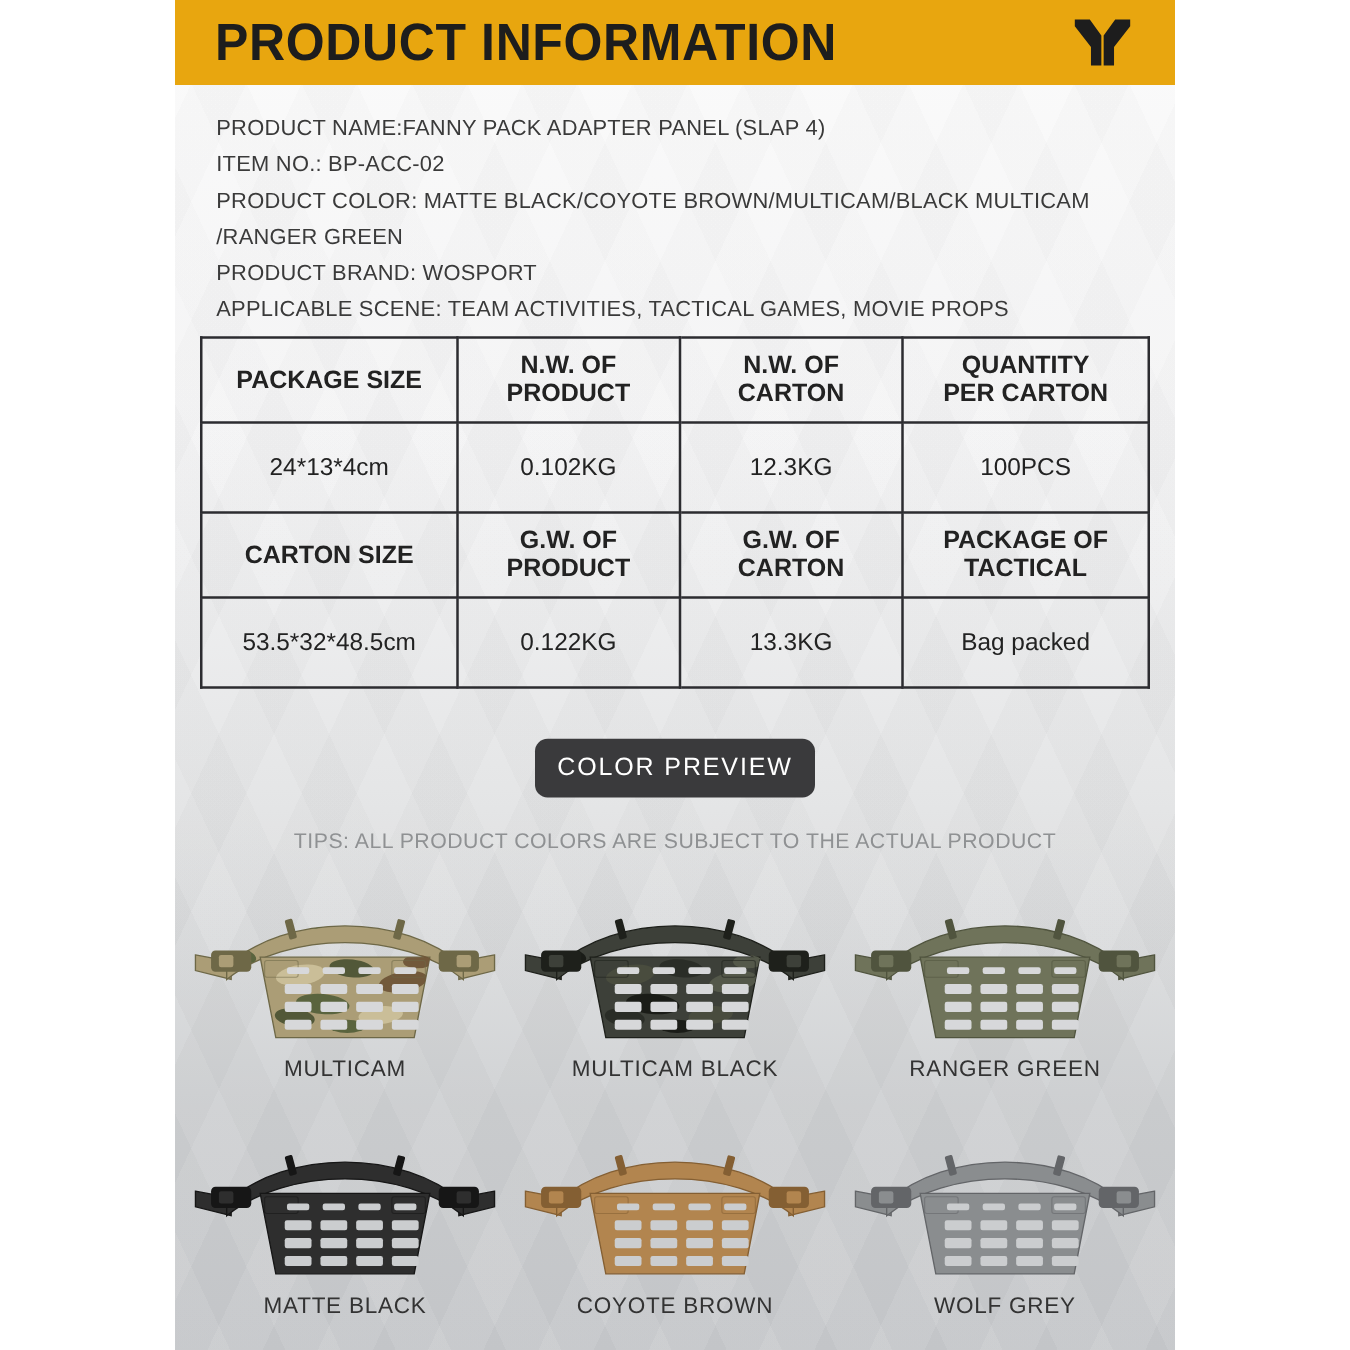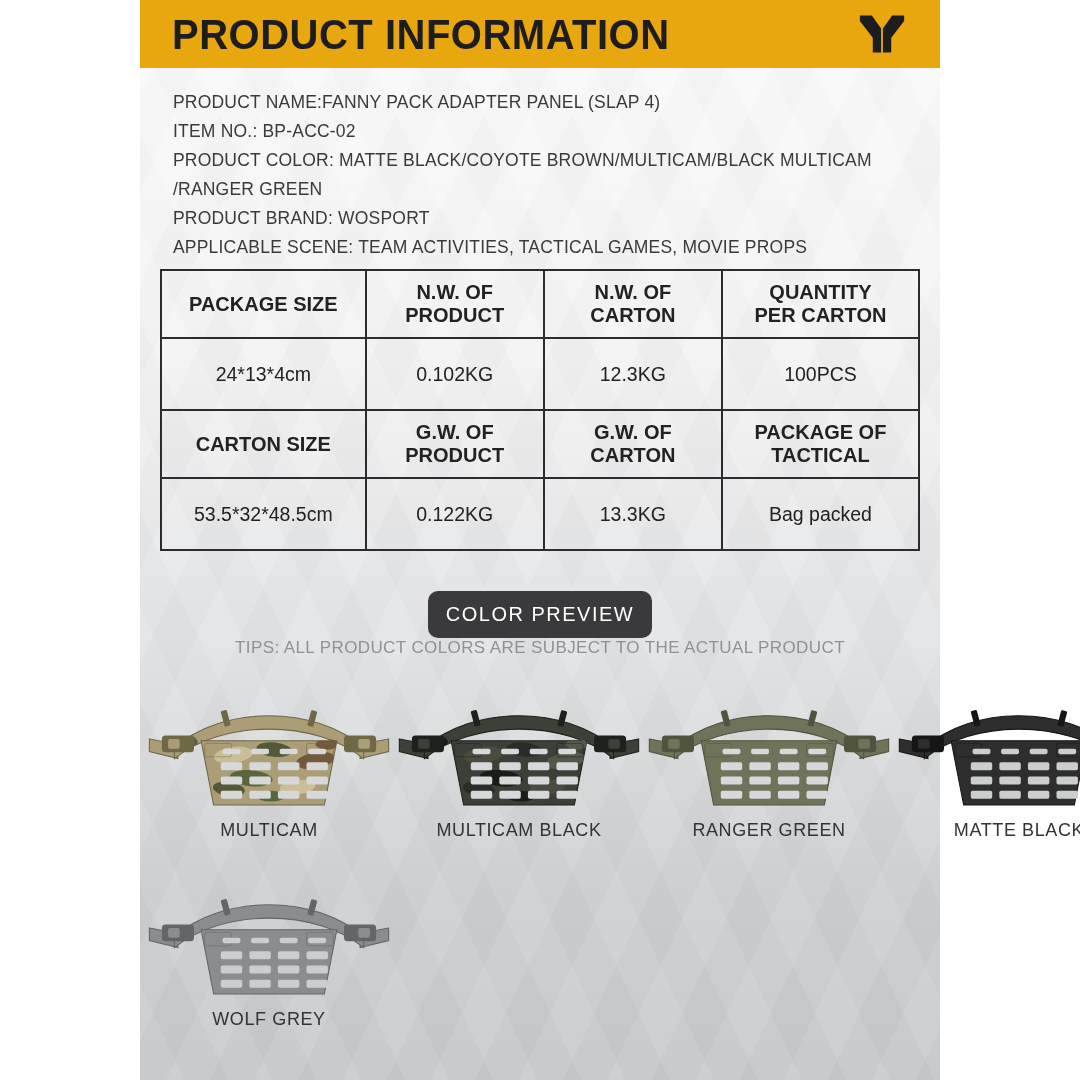--- a/index.html
+++ b/index.html
@@ -47,26 +47,26 @@
   .spec-table tr.hrow td{font-weight:bold;font-size:20px;height:62px;}
   .spec-table tr.drow td{font-weight:normal;font-size:19.5px;height:66px;}
   .preview-btn{
     display:flex;align-items:center;justify-content:center;
     width:224px;height:47px;margin:40px auto 0;border:none;cursor:pointer;
     background:var(--btn-bg,#3a3a3c);border-radius:10px;
     color:var(--btn-text,#ffffff);font-size:20px;letter-spacing:1.5px;
     font-family:inherit;position:relative;
   }
   .tips-line{
-    position:relative;text-align:center;
+    position:relative;margin-top:25px;text-align:center;
     font-size:17px;letter-spacing:0.4px;color:var(--tips-text,#8f9193);
   }
   .preview-grid{
     position:relative;margin:22px 4px 16px;display:grid;
-    grid-template-columns:repeat(5,1fr);row-gap:28px;
+    grid-template-columns:repeat(3,1fr);row-gap:28px;
   }
   .preview-item{display:flex;flex-direction:column;align-items:center;}
   .belt-art{width:250px;height:134px;}
   .belt-art svg{display:block;width:250px;height:134px;}
   .color-label{
     margin-top:6px;font-size:18px;color:var(--label-text,#333333);
     letter-spacing:0.6px;white-space:nowrap;
   }
 </style>
 </head>

